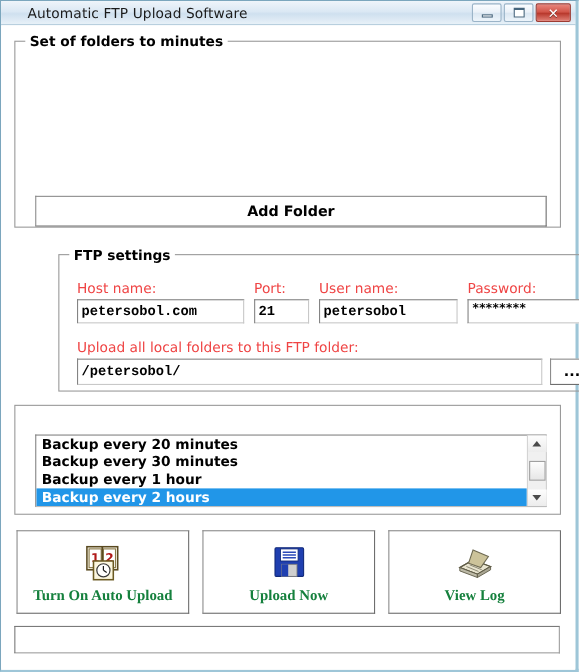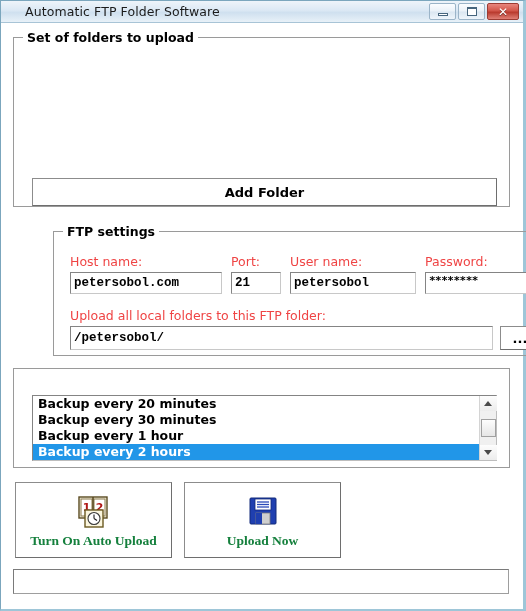--- a/index.html
+++ b/index.html
@@ -331,38 +331,38 @@
     padding: 0 4px;
     color: #000;
   }
 </style>
 </head>
 <body>
 
 <div id="window">
 
   <div id="titlebar">
-    <div id="title-text">Automatic FTP Folder Software</div>
+    <div id="title-text">Automatic FTP Upload Software</div>
     <div id="caption-buttons">
       <div class="capbtn">
         <span class="cap-min"></span>
       </div>
       <div class="capbtn">
         <span class="cap-max"></span>
       </div>
       <div class="capbtn close">
         <span class="cap-x">✕</span>
       </div>
     </div>
   </div>
 
   <div id="client">
 
     <div class="groupbox" style="left:12px; top:14px; width:497px; height:170px;">
-      <div class="group-title">Set of folders to upload</div>
+      <div class="group-title">Set of folders to minutes</div>
 
 
       <div class="btn" id="add-folder-button">
         <span>Add Folder</span>
       </div>
     </div>
 
     <div class="groupbox" style="left:12px; top:208px; width:497px; height:125px;margin-left:40px;">
       <div class="group-title">FTP settings</div>
 
@@ -435,17 +435,31 @@
           <line x1="12" y1="9" x2="24" y2="9" stroke="#2a49b8" stroke-width="1.3"></line>
           <line x1="12" y1="11.5" x2="24" y2="11.5" stroke="#2a49b8" stroke-width="1.3"></line>
           <line x1="12" y1="14" x2="24" y2="14" stroke="#2a49b8" stroke-width="1.3"></line>
           <rect x="11" y="20" width="14" height="11" fill="#cfcfcf" stroke="#7c7c7c" stroke-width="0.8"></rect>
           <rect x="11" y="20" width="6" height="11" fill="#1f3fb0"></rect>
         </svg>
       </div>
       <div class="action-label">Upload Now</div>
     </div>
 
+    <div class="action-btn" style="left:352px; top:459px;">
+      <div class="action-icon">
+        <svg width="40" height="34" viewBox="0 0 40 34">
+          <polygon points="6,22 18,15 34,21 22,28" fill="#e8e4cf" stroke="#6e6a52" stroke-width="1"></polygon>
+          <polygon points="6,22 18,15 34,21 22,28" fill="none" stroke="#5d5a45" stroke-width="1"></polygon>
+          <polygon points="6,22 6,25 22,31 22,28" fill="#bdbaa7" stroke="#5d5a45" stroke-width="0.8"></polygon>
+          <polygon points="22,28 22,31 34,24 34,21" fill="#a9a693" stroke="#5d5a45" stroke-width="0.8"></polygon>
+          <polygon points="14,18 18,6 32,12 25,22" fill="#ccc39a" stroke="#6e6a52" stroke-width="1"></polygon>
+          <line x1="12" y1="21" x2="23" y2="25.5" stroke="#8d8a75" stroke-width="0.9"></line>
+          <line x1="15" y1="19.5" x2="26" y2="24" stroke="#8d8a75" stroke-width="0.9"></line>
+        </svg>
+      </div>
+      <div class="action-label">View Log</div>
+    </div>
 
     <div id="status-box"></div>
 
   </div>
 </div>
 
 </body></html>

